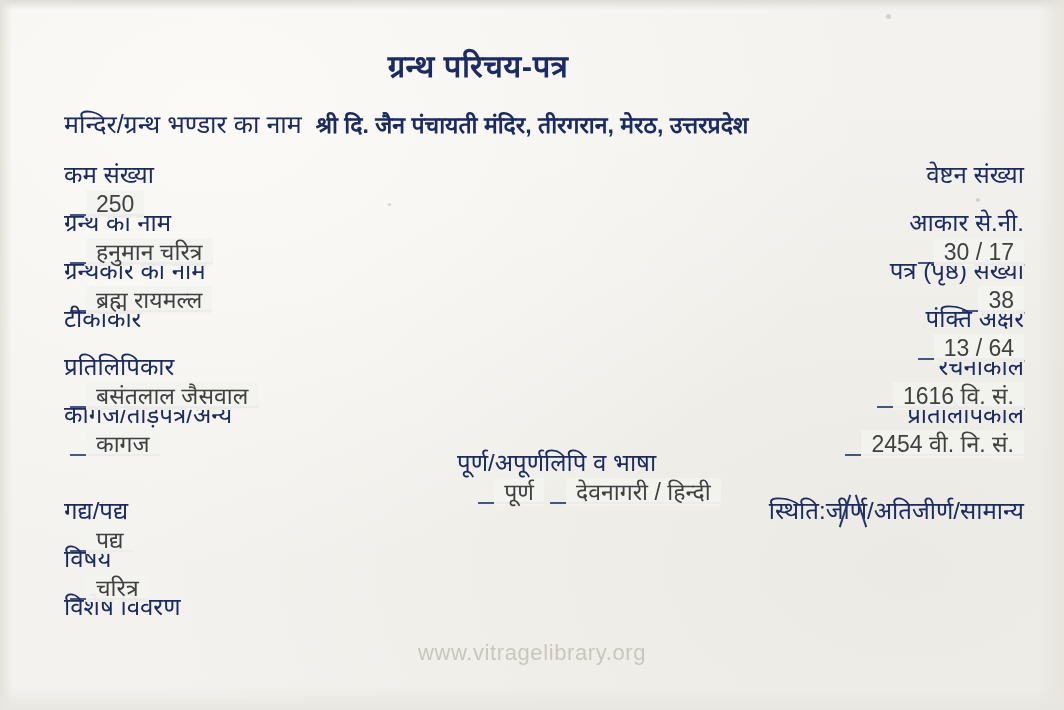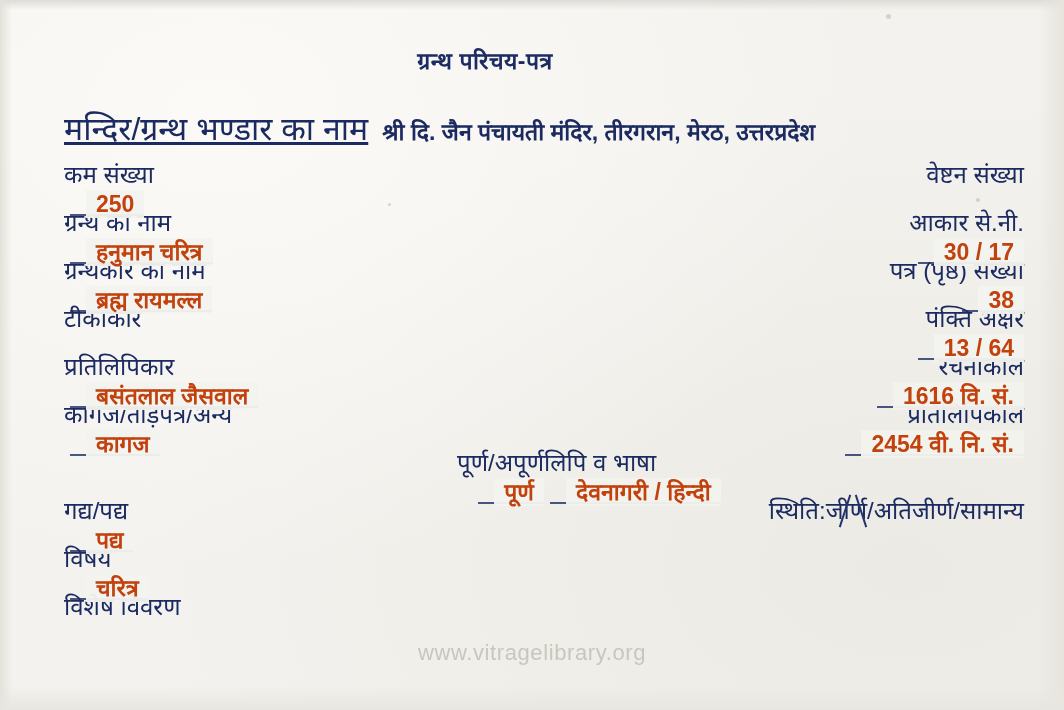--- a/index.html
+++ b/index.html
@@ -49,44 +49,43 @@
 
   .ink {
     color: #1b2a60;
     font-family: "Liberation Sans", sans-serif;
   }
 
   
   .title {
     position: absolute;
     top: 44px;
-    left: 7px;
+    left: 0;
     width: 956px;
     text-align: center;
-    font-size: 23px;
+    font-size: 31px;
     font-weight: bold;
     letter-spacing: .5px;
     color: #1c2c63;
   }
 
   
   .header-row {
     position: absolute;
     top: 106px;
     left: 64px;
     width: 960px;
     display: flex;
     align-items: baseline;
     gap: 14px;
   }
   .header-label {
-    font-size: 32px;
+    font-size: 25px;
     color: #1b2a60;
     white-space: nowrap;
-    text-decoration: underline;
   }
   .header-value {
     font-size: 23px;
     font-weight: bold;
     color: #1b2a60;
     white-space: nowrap;
   }
 
   
   .form {
@@ -136,22 +135,22 @@
     opacity: .85;
   }
   .val {
     position: relative;
     z-index: 2;
     display: inline-block;
     padding: 0 10px;
     margin-left: 16px;
     background: rgba(243,242,238,0.96);
     font-size: 23px;
-    font-weight: bold;
-    color: #c2410c;
+    font-weight: normal;
+    color: #404040;
     line-height: 28px;
     white-space: nowrap;
   }
   .val.num {
     font-family: "Liberation Sans", sans-serif;
   }
   .val.empty { padding: 0; margin: 0; }
 
   
   .row.full .col { width: 100%; }

